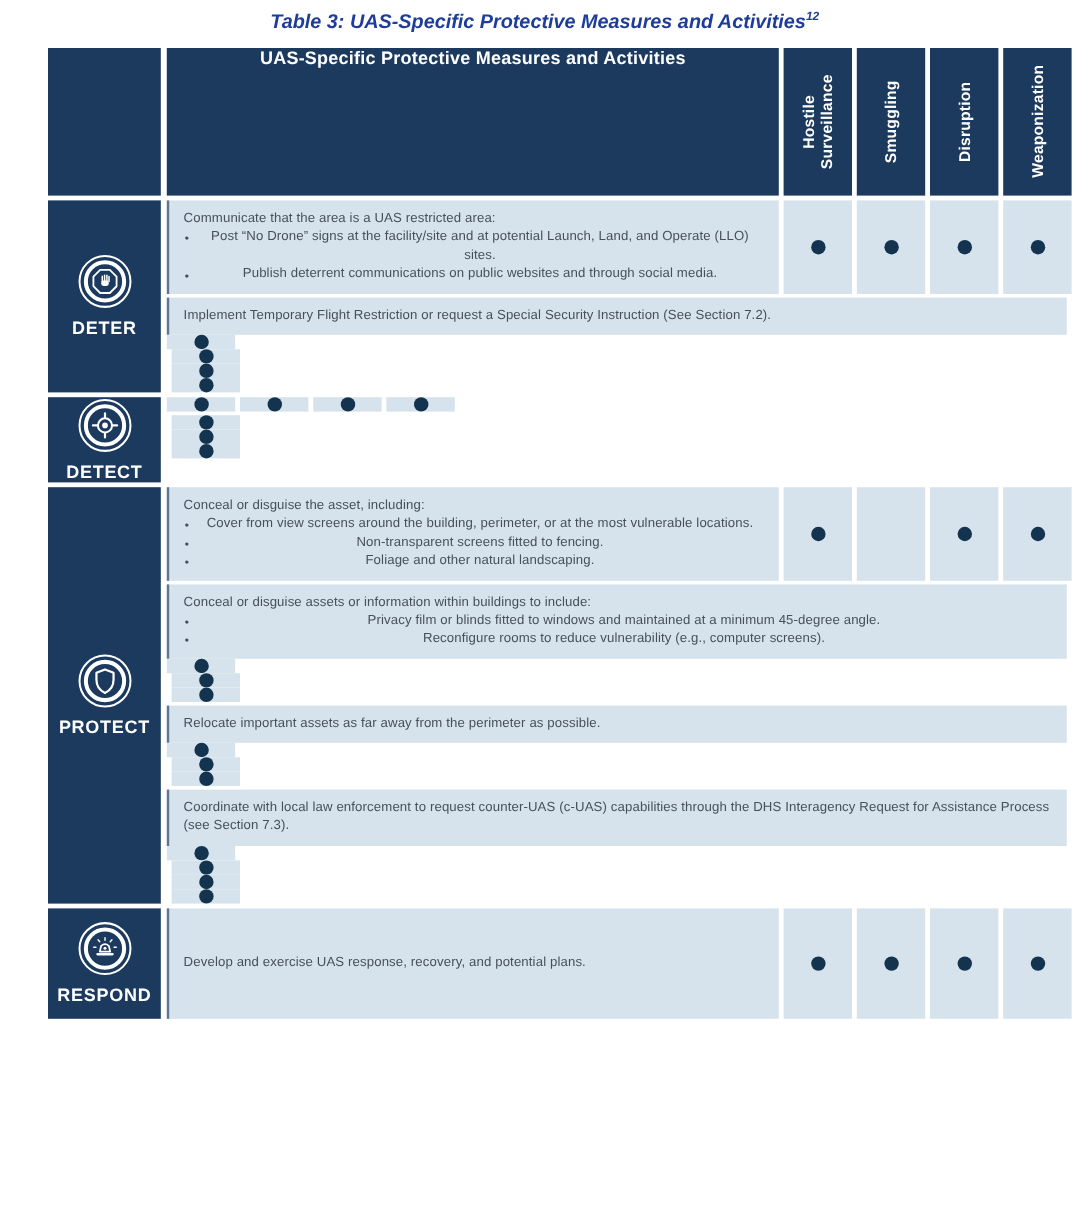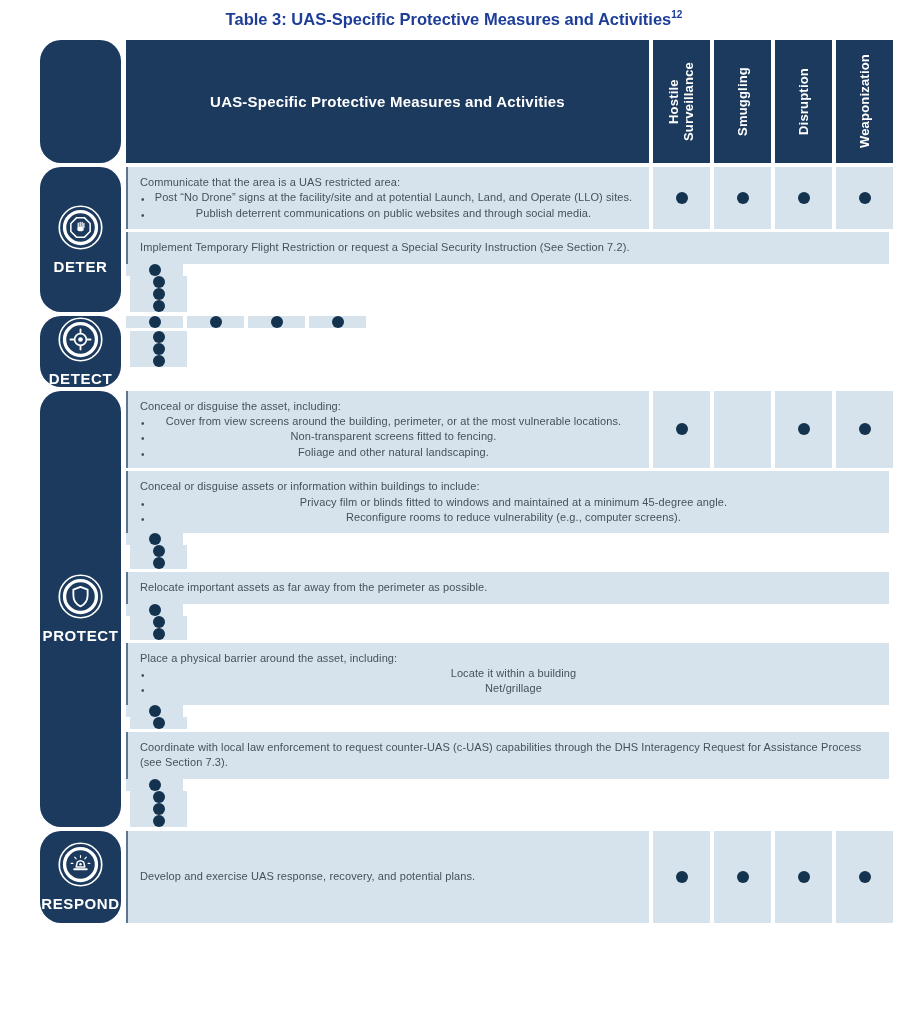--- a/index.html
+++ b/index.html
@@ -11,36 +11,36 @@
   }
   *{box-sizing:border-box;}
   html,body{margin:0;padding:0;}
   body{
     width:908px;height:1009px;overflow:hidden;background:#ffffff;
     font-family:"Liberation Sans","DejaVu Sans",sans-serif;
     color:var(--text);
   }
   .page-title{
     text-align:center;margin:9px 0 0 0;
-    font-size:16.5px;font-weight:bold;color:var(--title-blue);
+    font-size:16.5px;font-weight:bold;color:var(--title-blue);font-style:italic;
   }
   .page-title sup{font-size:10px;}
   .uas-table{position:absolute;left:40px;top:40px;width:853px;}
 
   
   .row{display:flex;align-items:stretch;}
-  .c-cat{width:81px;flex:none;margin-right:5px;border-radius:21px;}
+  .c-cat{width:94px;flex:none;margin-right:5px;}
   .c-meas{flex:1;margin-right:4px;min-width:0;}
   .c-mark{width:57px;flex:none;}
   .c-mark + .c-mark{margin-left:4px;}
 
   
   .header-row{height:123px;}
   .h-cell{background:var(--navy);}
-  .h-meas{display:flex;align-items:center;justify-content:center;
+  .h-meas{display:flex;justify-content:center;
     color:#fff;font-weight:bold;font-size:15px;letter-spacing:.2px;}
   .h-mark{display:flex;align-items:center;justify-content:center;}
   .vtext{
     writing-mode:vertical-rl;transform:rotate(180deg);
     color:#fff;font-weight:bold;font-size:13px;line-height:1.18;
     max-height:110px;text-align:center;letter-spacing:.2px;
   }
 
   
   .block{display:flex;align-items:stretch;margin-top:4px;}
@@ -237,35 +237,20 @@
             <div class="c-mark mark"></div>
             <div class="c-mark mark">
               <span class="dot"></span>
             </div>
             <div class="c-mark mark">
               <span class="dot"></span>
             </div>
           </div>
           <div class="row">
             <div class="c-meas measure">
-              <div class="lead">Place a physical barrier around the asset, including:</div>
-              <div class="bl">Locate it within a building</div>
-              <div class="bl">Net/grillage</div>
-            </div>
-            <div class="c-mark mark">
-              <span class="dot"></span>
-            </div>
-            <div class="c-mark mark"></div>
-            <div class="c-mark mark"></div>
-            <div class="c-mark mark">
-              <span class="dot"></span>
-            </div>
-          </div>
-          <div class="row">
-            <div class="c-meas measure">
               <div class="lead">Coordinate with local law enforcement to request counter-UAS (c-UAS) capabilities through the DHS Interagency Request for Assistance Process (see Section 7.3).</div>
             </div>
             <div class="c-mark mark">
               <span class="dot"></span>
             </div>
             <div class="c-mark mark">
               <span class="dot"></span>
             </div>
             <div class="c-mark mark">
               <span class="dot"></span>

